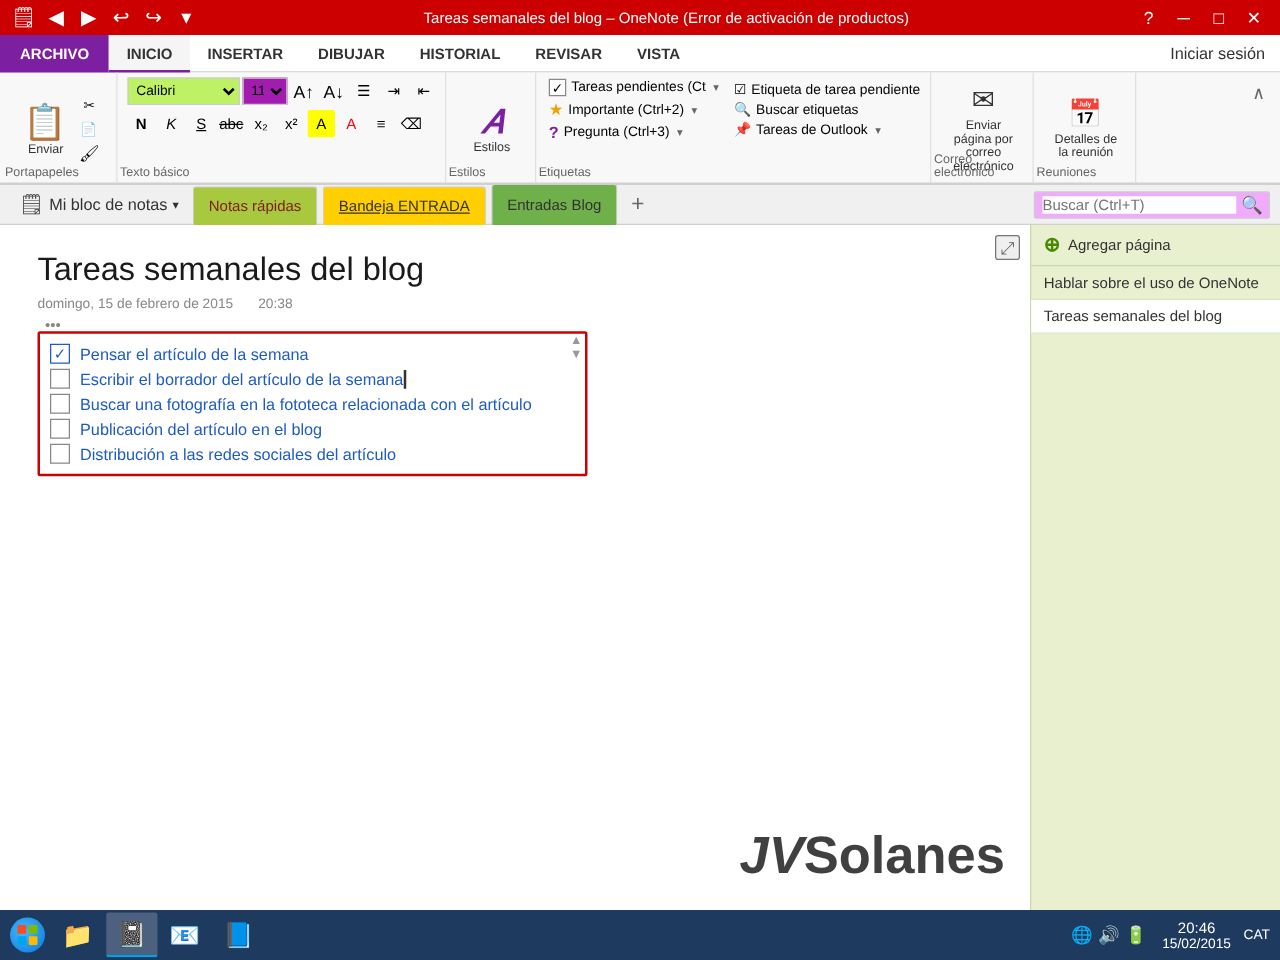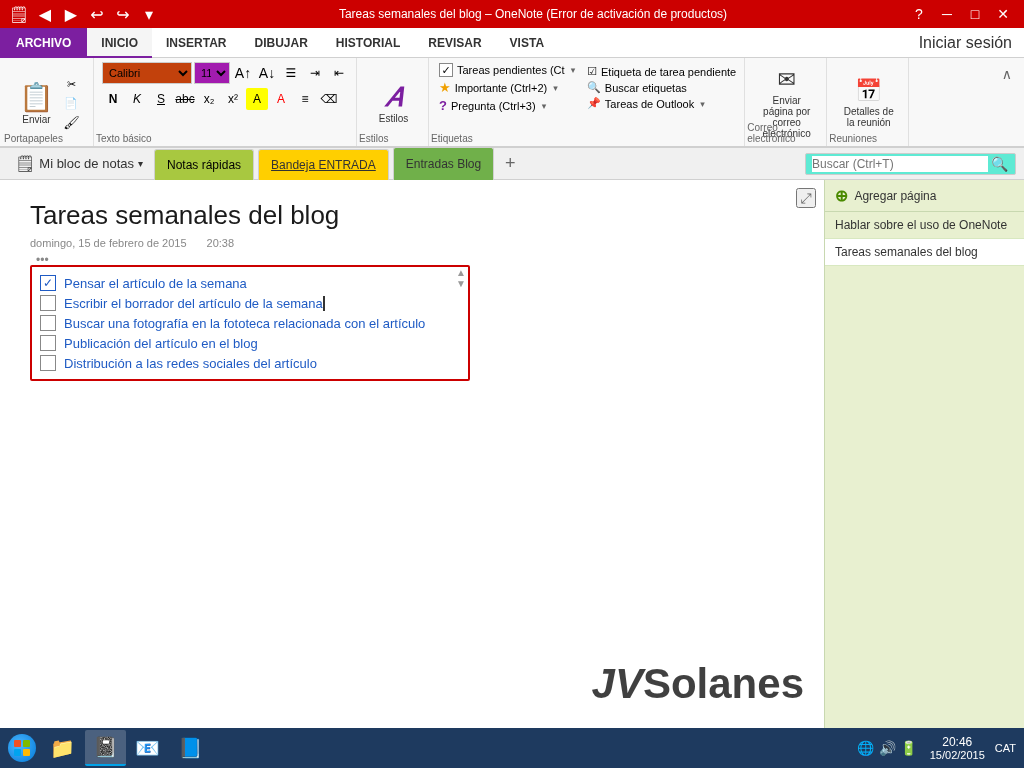--- a/index.html
+++ b/index.html
@@ -41,21 +41,21 @@
       font-size: 12px;
       font-weight: 600;
       cursor: pointer;
       color: #333;
       text-transform: uppercase;
       border: none;
       background: transparent;
     }
     .ribbon-tab.archivo { background: #7c1fa0; color: white; padding: 0 16px; }
     .ribbon-tab.active { background: #f5f5f5; border-bottom: 2px solid #7c1fa0; }
-    #sign-in { margin-left: auto; padding-right: 12px; font-size: 16px; color: #333; cursor: pointer; }
+    #sign-in { margin-left: auto; padding-right: 12px; font-size: 13px; color: #333; cursor: pointer; }
 
     
     #ribbon-body {
       background: #f8f8f8;
       border-bottom: 2px solid #d0d0d0;
       display: flex;
       height: 90px;
       align-items: stretch;
       padding: 0 4px;
       gap: 2px;
@@ -89,21 +89,21 @@
       width: 44px; height: 60px; cursor: pointer; border: 1px solid transparent;
       border-radius: 2px; font-size: 10px; color: #333;
     }
     .paste-icon { font-size: 28px; }
     .small-btns { display: flex; flex-direction: column; gap: 1px; }
     .small-btn { width: 22px; height: 18px; display: flex; align-items: center; justify-content: center; cursor: pointer; border: 1px solid transparent; border-radius: 2px; font-size: 11px; }
 
     
     .format-row { display: flex; align-items: center; gap: 2px; margin-bottom: 2px; }
     .font-select {
-      width: 90px; height: 22px; font-size: 11px; border: 1px solid #ccc; background: #c2410c;
+      width: 90px; height: 22px; font-size: 11px; border: 1px solid #ccc; background: #bef264;
       padding: 0 2px;
     }
     .font-size-select { width: 36px; height: 22px; font-size: 11px; border: 1px solid #ccc; background: #a21caf; padding: 0 2px; }
     .fmt-btn { width: 22px; height: 22px; border: 1px solid transparent; border-radius: 2px; cursor: pointer; display: flex; align-items: center; justify-content: center; font-size: 12px; background: transparent; }
     .fmt-btn.bold { font-weight: bold; }
     .fmt-btn.italic { font-style: italic; }
     .fmt-btn.underline { text-decoration: underline; }
     .fmt-btn.strike { text-decoration: line-through; }
 
     
@@ -147,28 +147,28 @@
     }
     .notebook-name {
       display: flex; align-items: center; gap: 4px; font-size: 13px; color: #333; cursor: pointer;
       padding: 2px 6px; border-radius: 2px; border: 1px solid transparent;
     }
     .section-tab {
       height: 32px; padding: 0 12px; display: flex; align-items: center;
       font-size: 12px; cursor: pointer; border-radius: 3px 3px 0 0; border: 1px solid #d0d0d0;
       border-bottom: none; margin-top: 2px;
     }
-    .section-tab.notas-rapidas { background: #a8c840; color: #000000; }
+    .section-tab.notas-rapidas { background: #a8c840; color: #7f1d1d; }
     .section-tab.bandeja { background: #ffcf00; color: #333; text-decoration: underline; }
     .section-tab.entradas { background: #70b04a; color: #333; }
     .section-tab.active { margin-top: 0; height: 34px; text-align: center; }
     .add-section { width: 24px; height: 24px; display: flex; align-items: center; justify-content: center; cursor: pointer; font-size: 18px; color: #666; }
     .search-box {
-      margin-left: auto; display: flex; gap: 4px;
-      border: 1px solid #ccc; background: #5eead4; padding: 2px 6px; border-radius: 2px; width: 211px;
+      margin-left: auto; display: flex; align-items: center; gap: 4px;
+      border: 1px solid #ccc; background: #f0abfc; padding: 2px 6px; border-radius: 2px; width: 189px;
     }
     .search-input { border: none; outline: none; font-size: 12px; flex: 1; color: #999; }
     .search-icon { color: #666; font-size: 14px; cursor: pointer; }
 
     
     #main-area {
       display: flex;
       height: calc(768px - 28px - 30px - 90px - 32px - 40px);
       background: #ffffff;
     }

